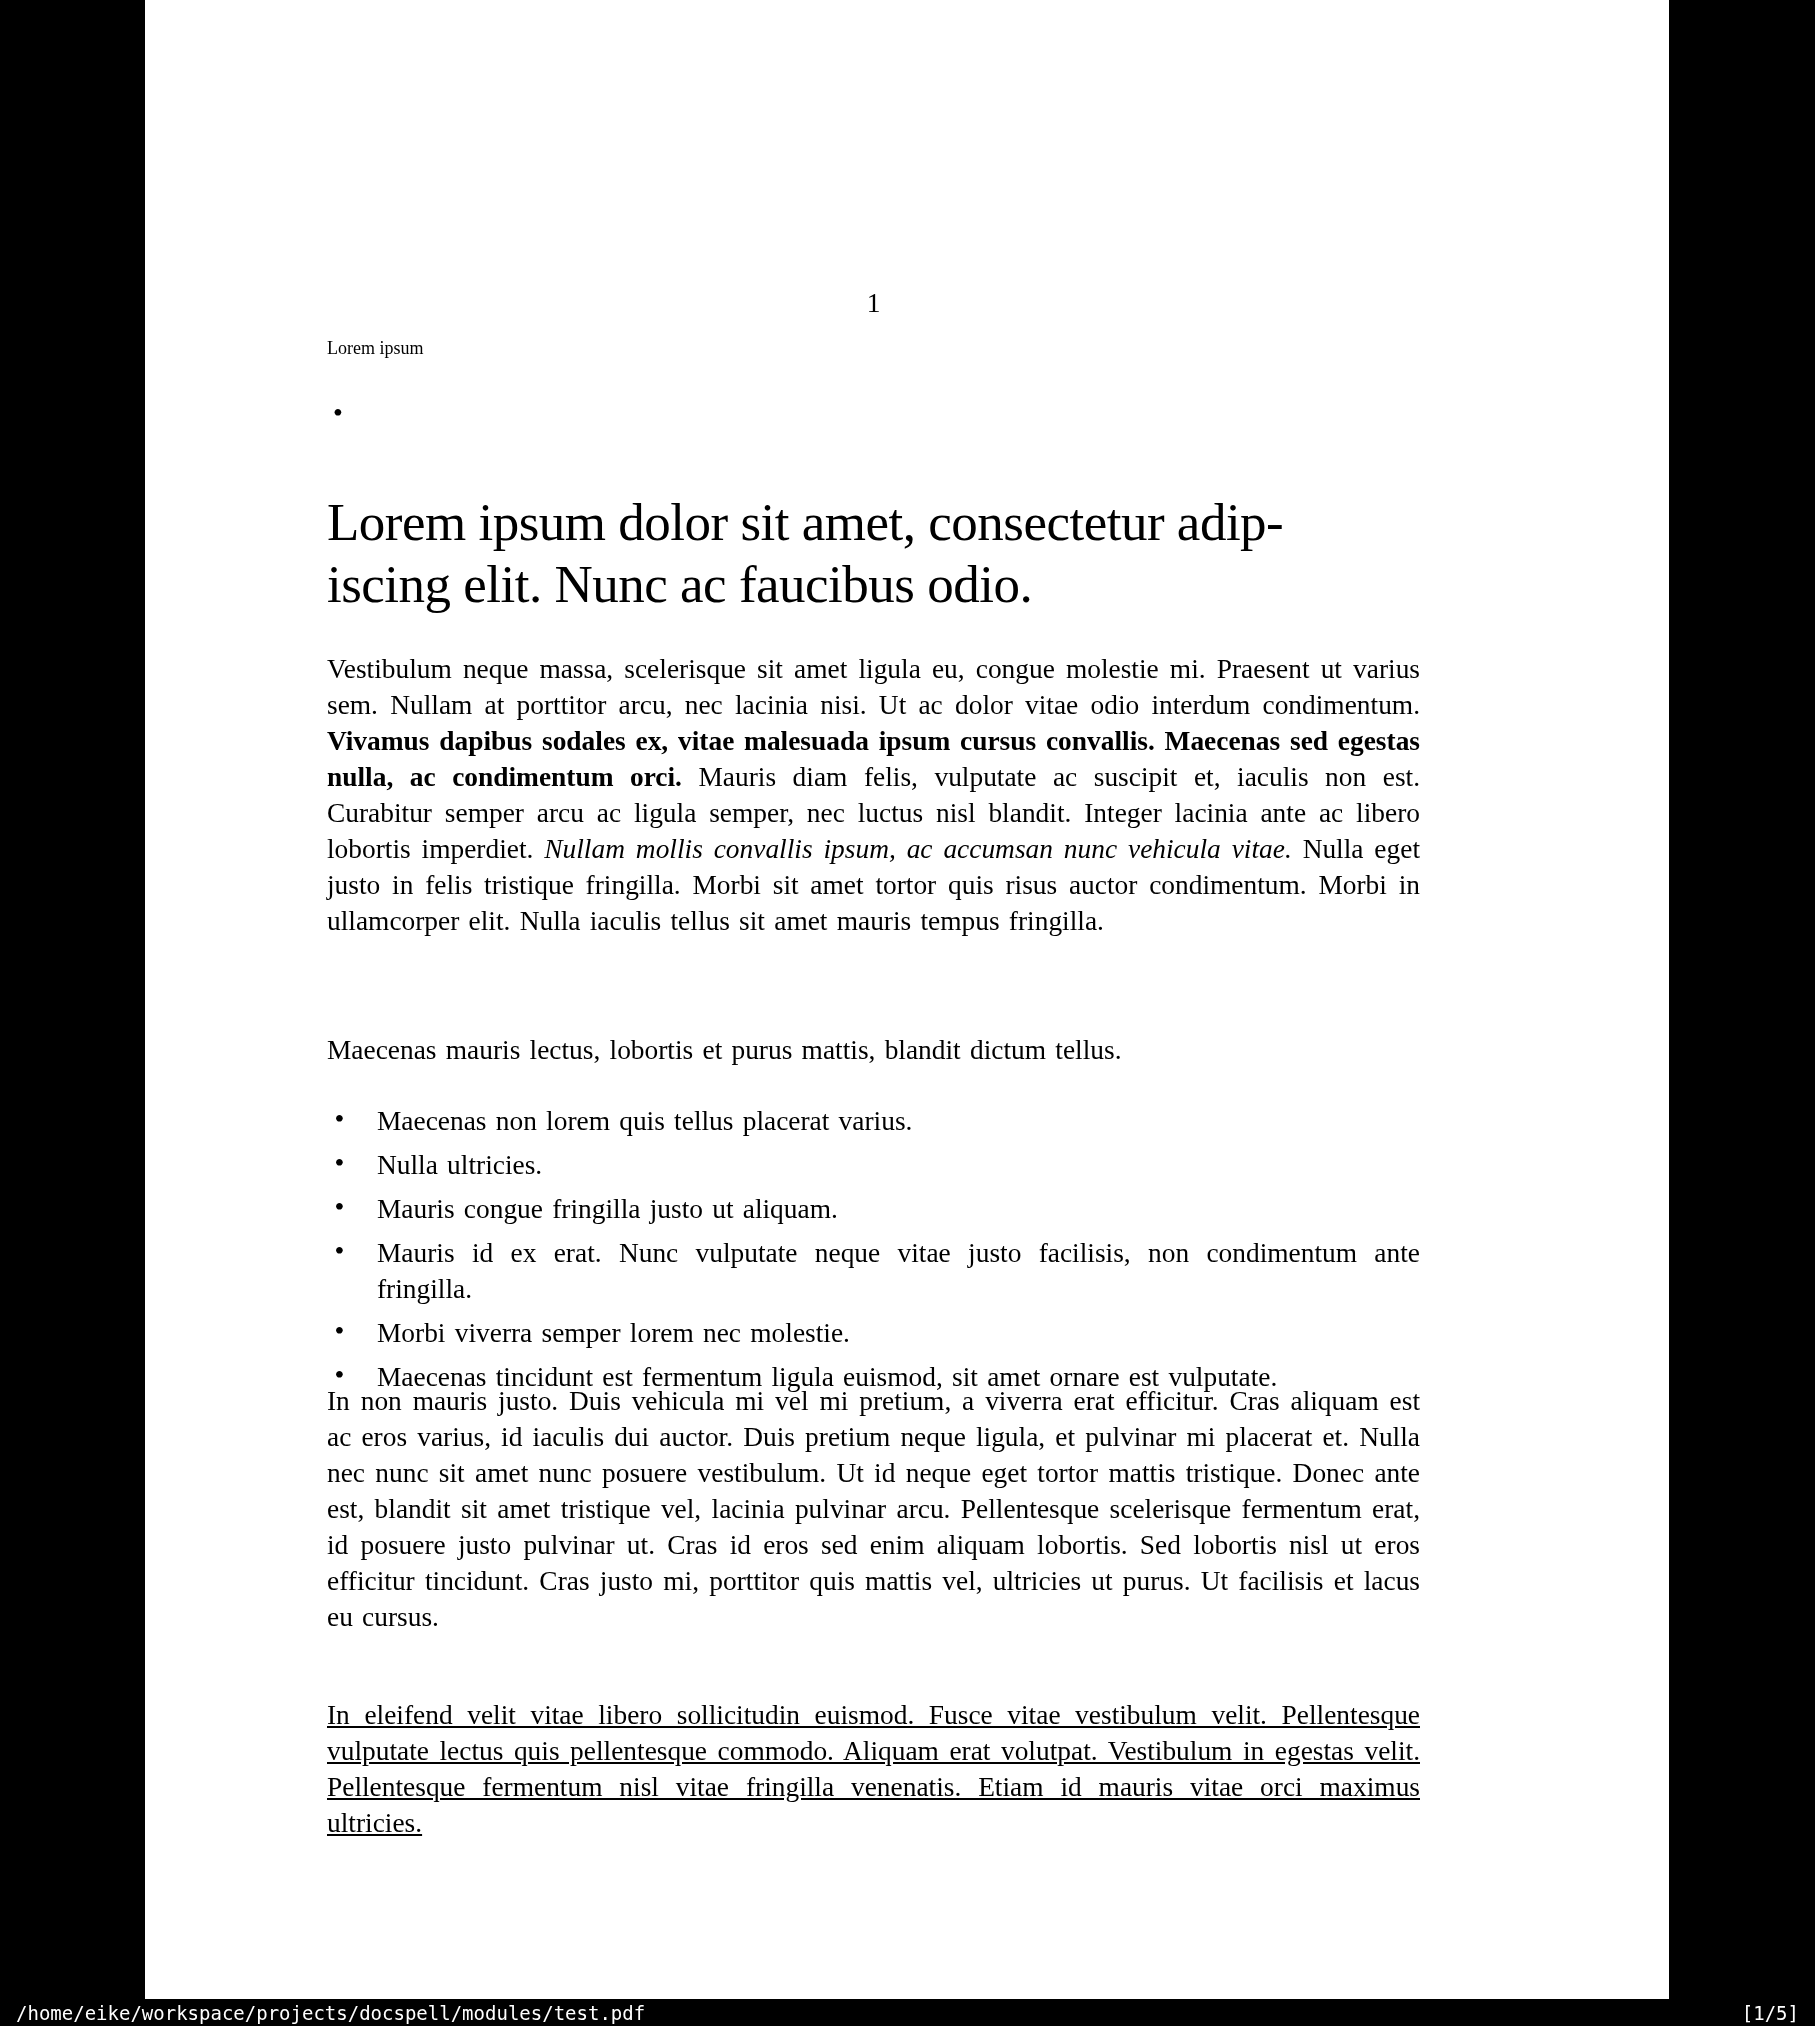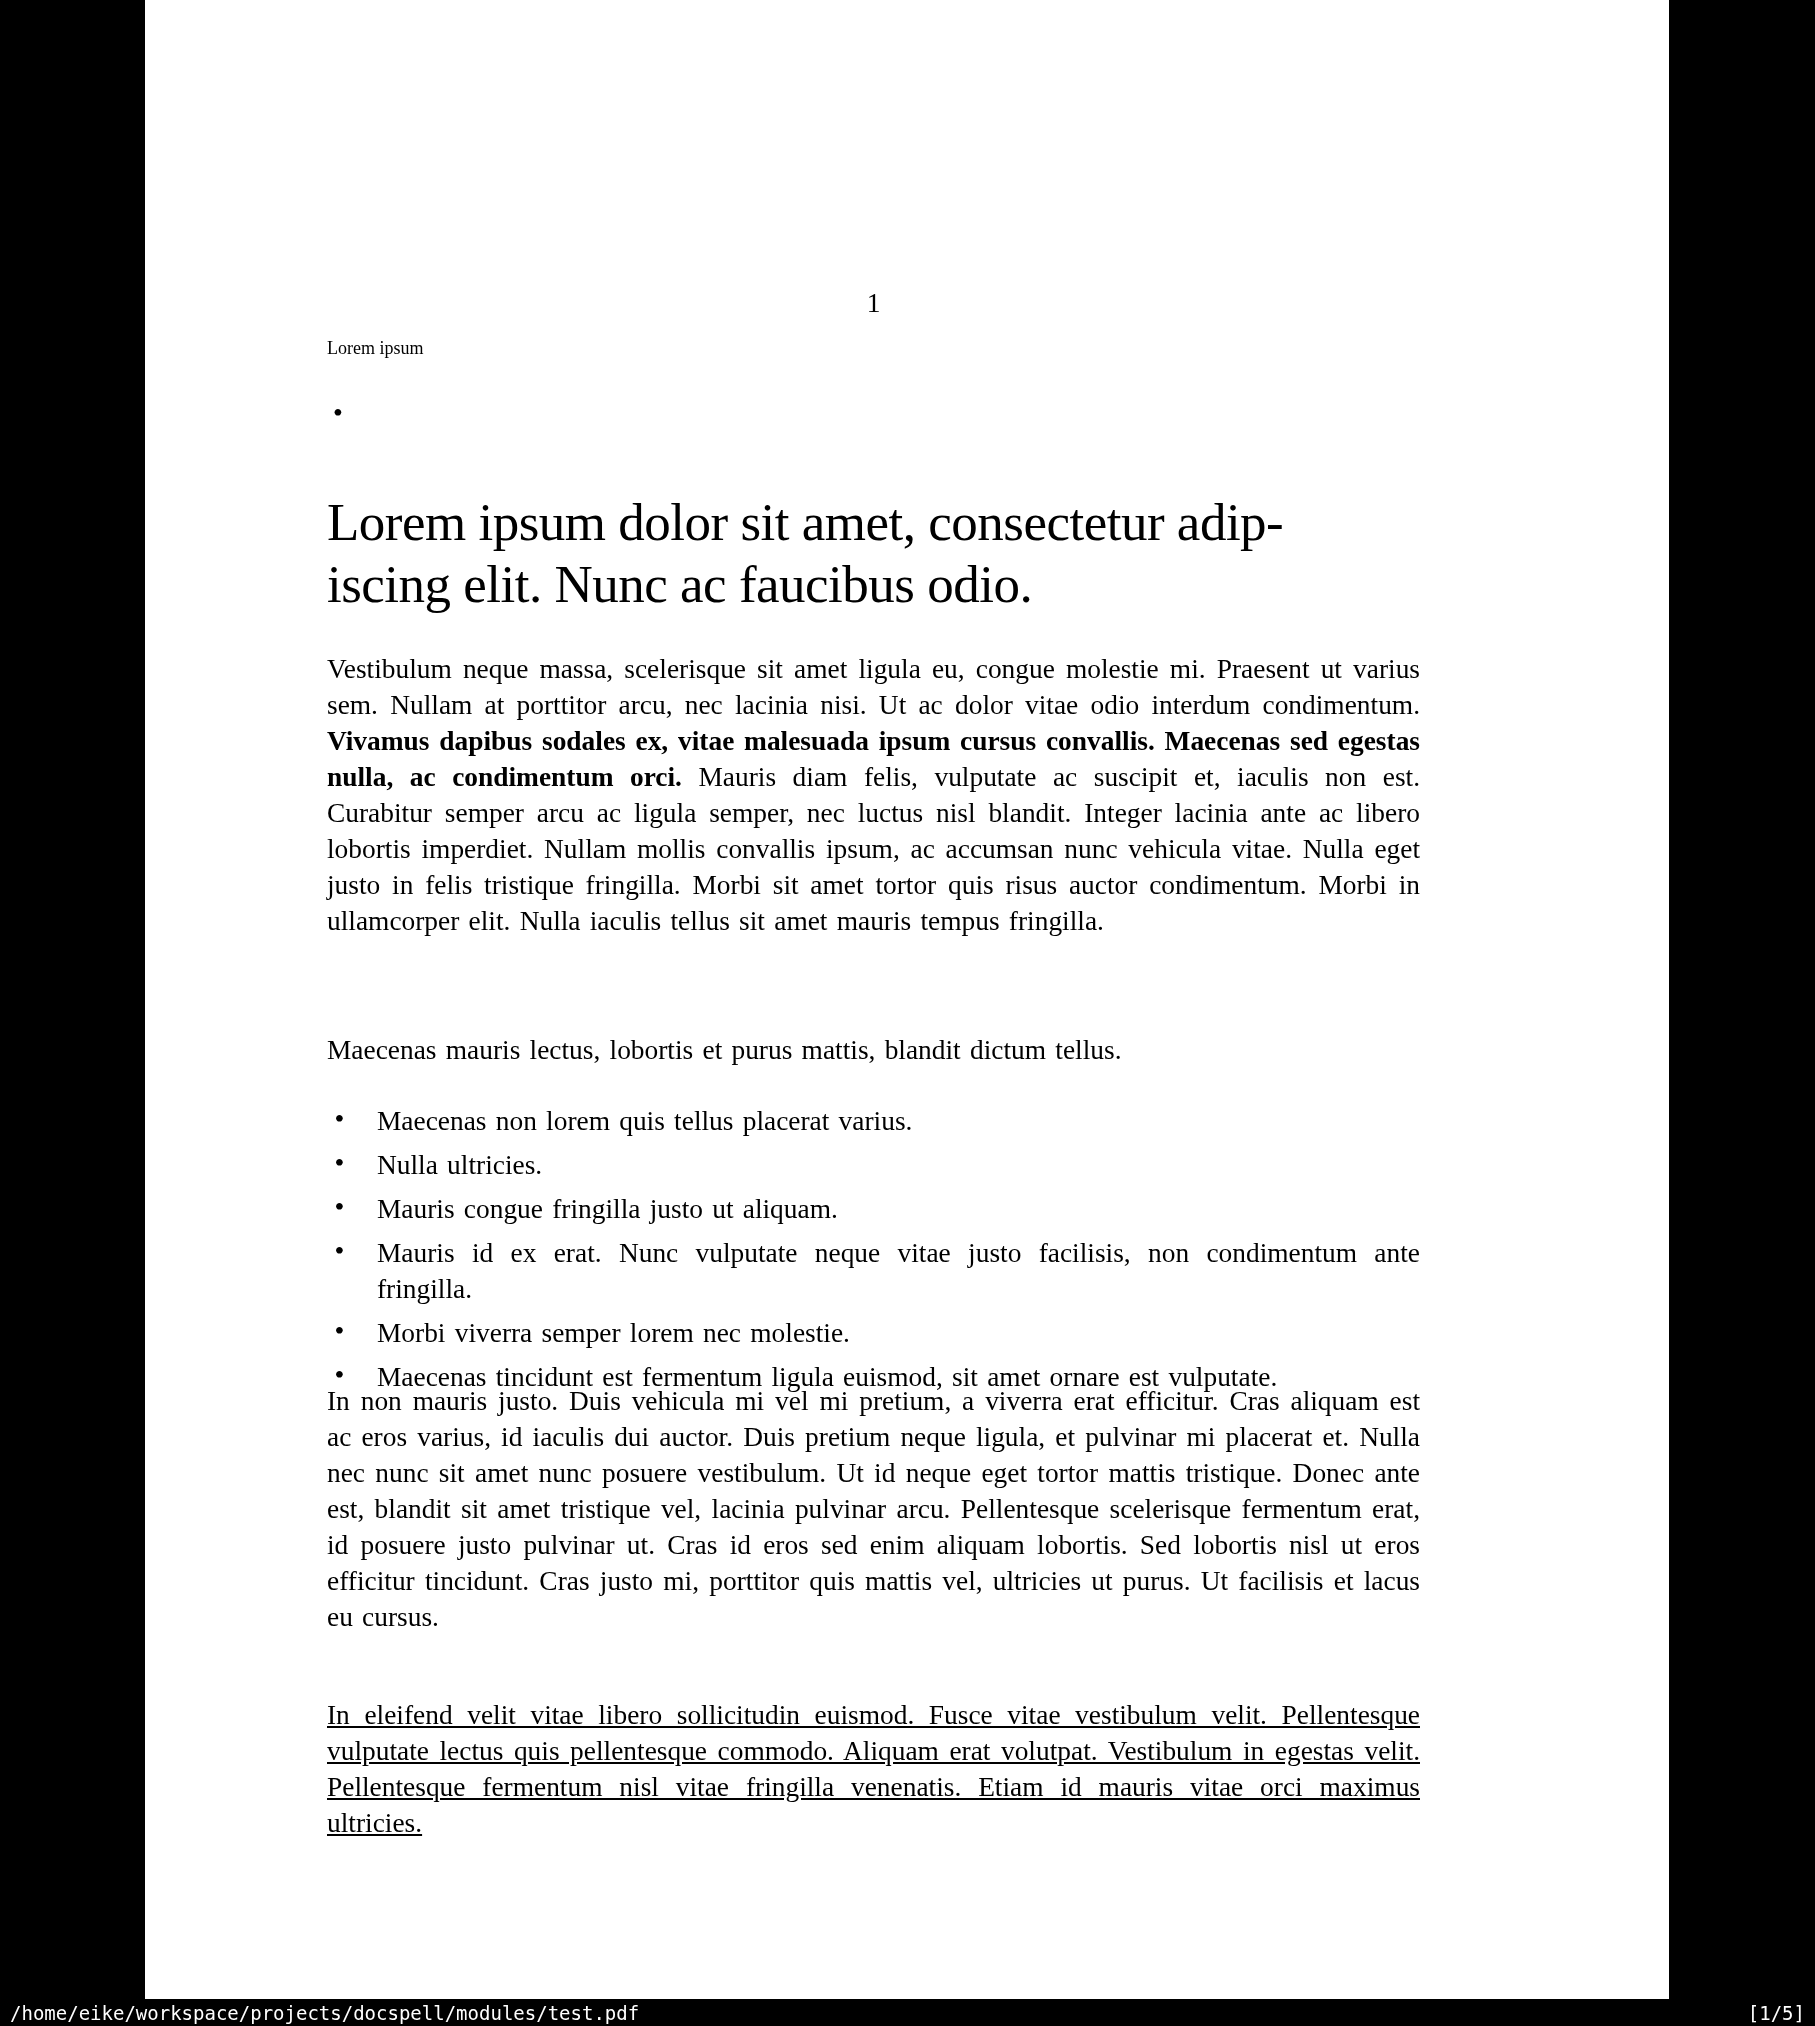--- a/index.html
+++ b/index.html
@@ -50,29 +50,29 @@
   ul.list li { position: relative; margin: 0 0 1.9px 0; }
   .li-bullet {
     position: absolute; left: 7.6px; top: -1.9px;
     font-size: 28px;
   }
   .li-text {
     display: block; margin-left: 50px;
     text-align: justify; word-spacing: 2.4px; margin-top: 8px;
   }
   .bold { font-weight: bold; }
-  .italic { }
+  .italic { font-style: italic; }
   .statusbar {
     position: absolute; left: 0; top: 1999px;
     width: 1815px; height: 27.4px;
     background: #000000; color: #ffffff;
     font-family: "DejaVu Sans Mono", monospace;
     font-size: 19px;
     display: flex; justify-content: space-between; align-items: center;
-    padding: 0 10px; box-sizing: border-box;
+    padding: 0 16px; box-sizing: border-box;
     white-space: nowrap;
   }
 </style>
 </head>
 <body>
 
 <div class="page">
 
   <div class="abs page-number">1</div>
 

